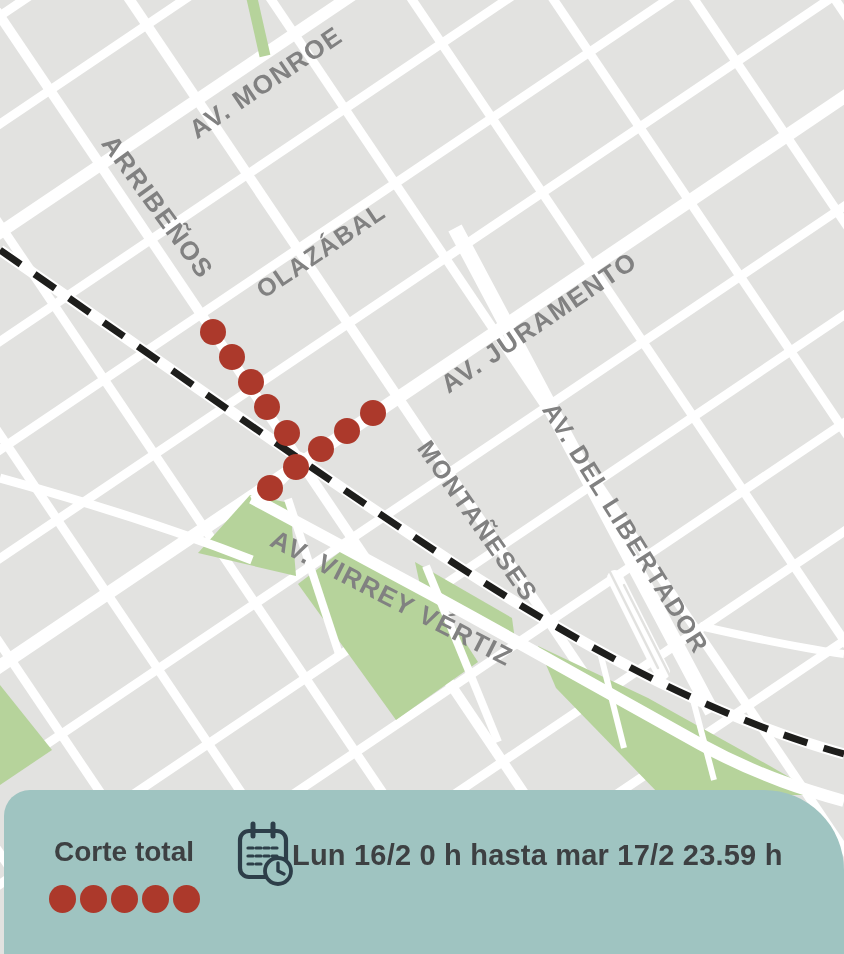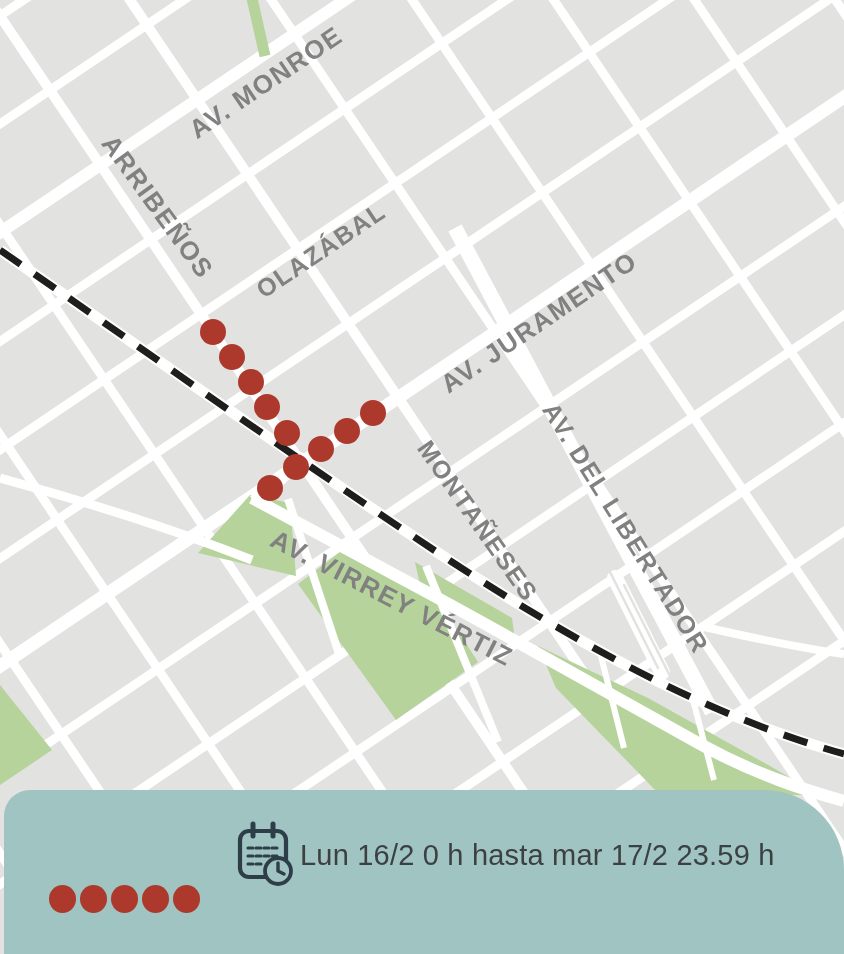--- a/index.html
+++ b/index.html
@@ -21,21 +21,21 @@
                 text-anchor:middle;dominant-baseline:middle;
                 font-family:"Liberation Sans","DejaVu Sans",sans-serif;}
   
   .banner{position:absolute;left:4px;right:0;top:790px;bottom:0;
           background:var(--banner);border-radius:26px 80px 0 0;}
   .banner-title{position:absolute;left:54px;top:836px;font-size:28px;font-weight:700;
                 color:var(--banner_text);}
   .legend-dots{position:absolute;left:49px;top:885px;display:flex;gap:4px;}
   .legend-dot{width:27px;height:28px;border-radius:50%;background:var(--closure);}
   .calendar-wrap{position:absolute;left:234px;top:820px;width:62px;height:68px;}
-  .schedule{position:absolute;left:300px;top:839px;font-size:29px;font-weight:400;
+  .schedule{position:absolute;left:292px;top:839px;font-size:29px;font-weight:700;
             color:var(--banner_text);white-space:nowrap;letter-spacing:0.2px;}
   .cal-stroke{stroke:var(--icon);fill:none;}
 </style>
 </head>
 <body>
 
 <div class="stage">
 
 <svg id="map-svg" width="844" height="954" viewBox="0 0 844 954">
 
@@ -118,20 +118,21 @@
         <text x="156" y="208" transform="rotate(54 156 208)" font-size="26" class="street-label">ARRIBEÑOS</text>
         <text x="322" y="252" transform="rotate(-34 322 252)" font-size="25" class="street-label">OLAZÁBAL</text>
         <text x="540" y="324" transform="rotate(-34 540 324)" font-size="26" class="street-label">AV. JURAMENTO</text>
         <text x="476" y="522" transform="rotate(55 476 522)" font-size="25" class="street-label">MONTAÑESES</text>
         <text x="624" y="529" transform="rotate(58 624 529)" font-size="25" class="street-label">AV. DEL LIBERTADOR</text>
         <text x="391" y="600" transform="rotate(27 391 600)" font-size="26" class="street-label">AV. VIRREY VÉRTIZ</text>
       </g>
 </svg>
 
 <div class="banner"></div>
+<div class="banner-title">Corte total</div>
 <div class="legend-dots" id="legend-dots">
       <span class="legend-dot"></span>
       <span class="legend-dot"></span>
       <span class="legend-dot"></span>
       <span class="legend-dot"></span>
       <span class="legend-dot"></span>
     </div>
 
 <svg class="calendar-wrap" viewBox="0 0 62 68">
   <rect class="cal-stroke" x="6" y="11" width="46" height="46" rx="9" stroke-width="4.2"></rect>

